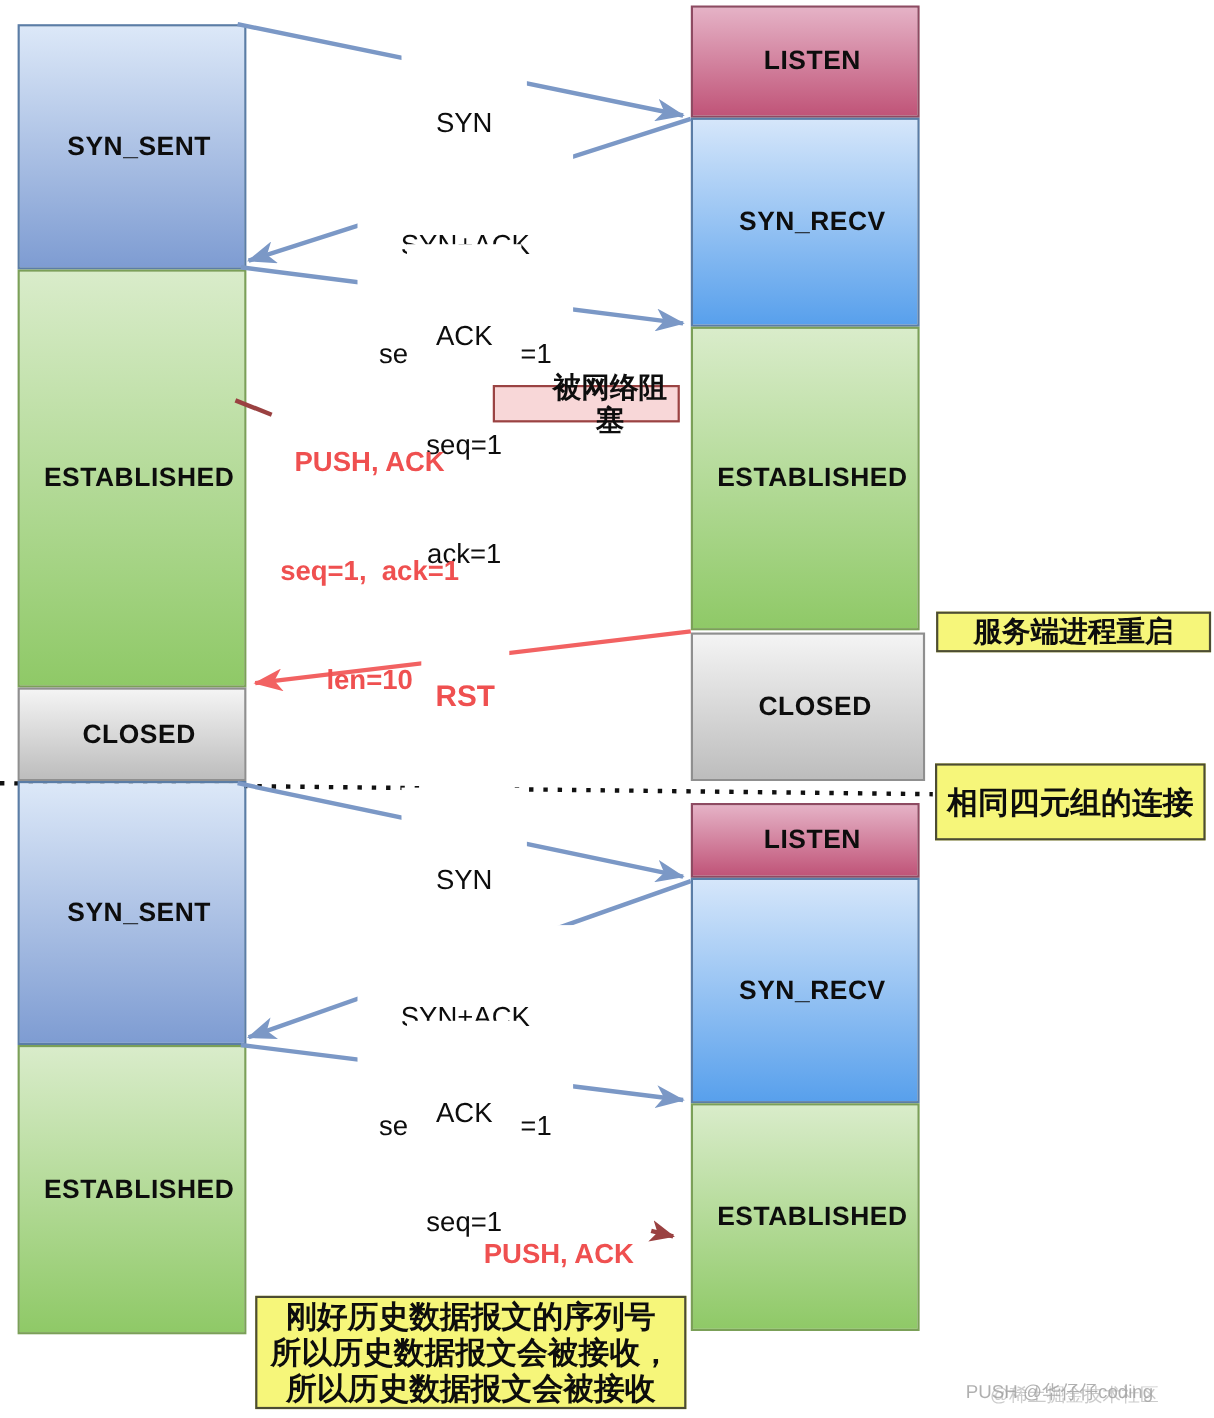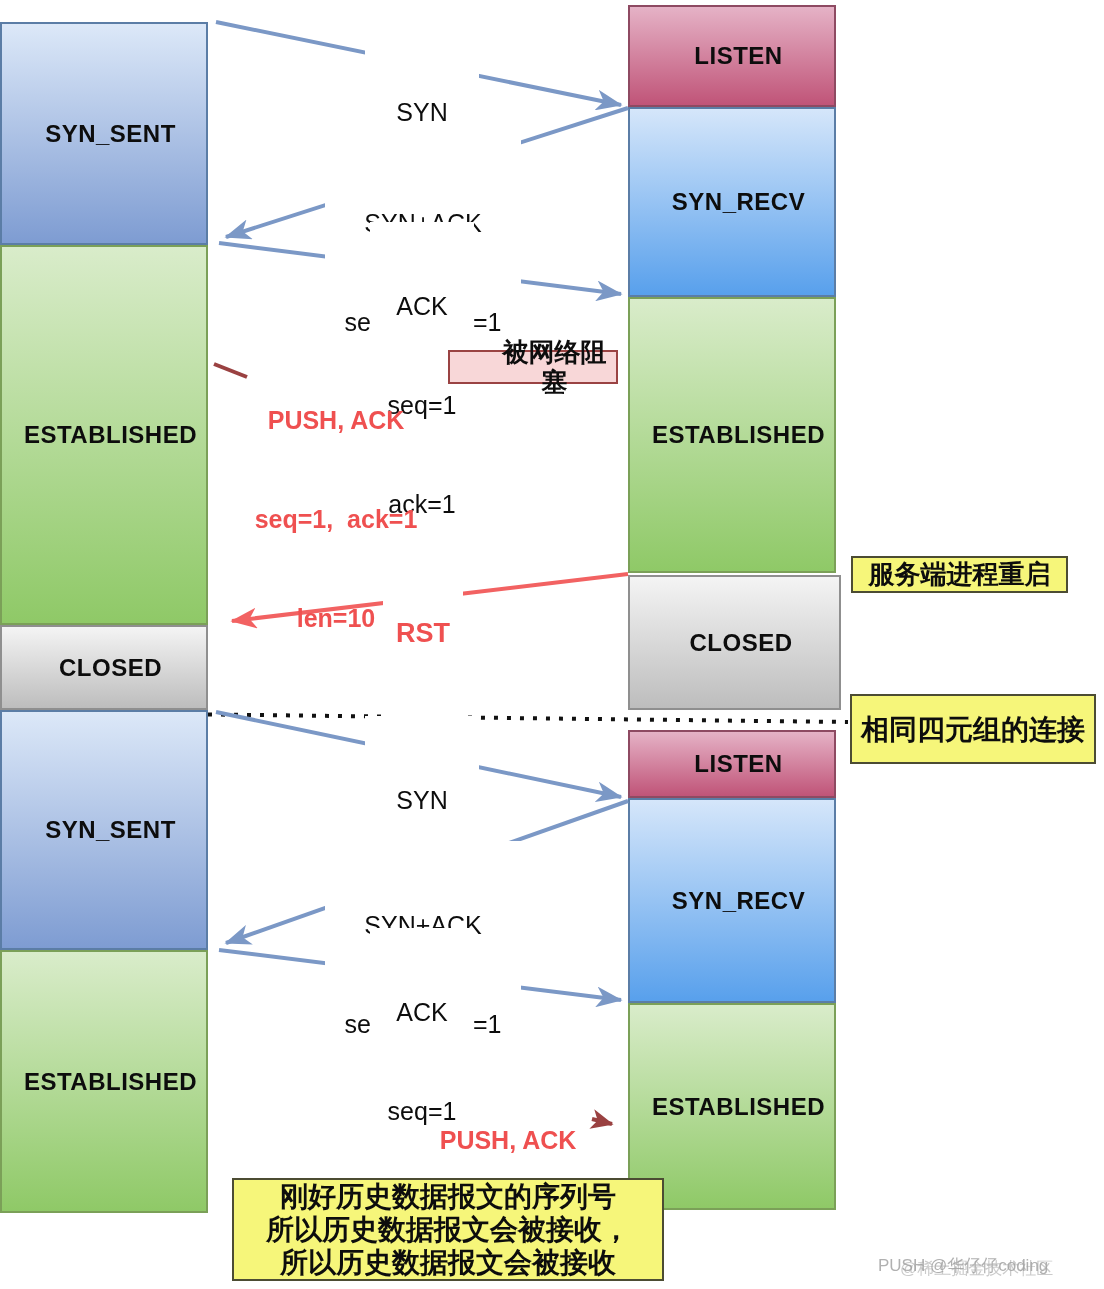--- a/index.html
+++ b/index.html
@@ -7,44 +7,44 @@
     position:relative;width:1104px;height:1289px;background:#ffffff;overflow:hidden;
     font-family:"Liberation Sans","DejaVu Sans",sans-serif;
   }
   svg.layer{position:absolute;left:0;top:0;width:1104px;height:1289px;pointer-events:none;}
   #bg-layer{z-index:1;}
   .state{
     position:absolute;display:flex;align-items:center;justify-content:center;
     font-weight:700;font-size:24px;color:#0d0d0d;letter-spacing:0.5px;
     z-index:2;box-sizing:border-box;padding-left:13px;
   }
-  .col-left{left:0;width:208px;}
+  .col-left{left:16px;width:208px;}
   .col-right{left:628px;width:208px;}
   .blue1{background:linear-gradient(#dce8f8,#7e9cd2);border:2px solid #5b7da6;}
   .blue2{background:linear-gradient(#d5e6fa,#58a0ec);border:2px solid #5b7da6;}
   .green{background:linear-gradient(#d9ecca,#8fc967);border:2px solid #7ba058;}
   .gray{background:linear-gradient(#f4f4f4,#bdbdbd);border:2px solid #8f8f8f;}
   .pink{background:linear-gradient(#e5b2c6,#c05478);border:2px solid #8e4a62;}
   #arrow-layer{z-index:3;}
   .msg{
     position:absolute;z-index:4;text-align:center;background:#ffffff;
     font-size:25px;line-height:33px;color:#0d0d0d;white-space:pre;padding:2px 0;
   }
   .msg.red{color:#ef5050;font-weight:700;}
   .msg.rst{font-size:27px;font-weight:700;color:#ef5050;padding-bottom:8px;}
   .ann{
     position:absolute;z-index:5;display:flex;flex-direction:column;
     align-items:center;justify-content:center;text-align:center;
     color:#0d0d0d;box-sizing:border-box;
   }
   .ann.yellow{background:#f6f67a;border:2px solid #4c4c33;font-weight:700;}
   .ann.pinkbox{background:#f8d7d8;border:2px solid #9a4343;font-weight:600;font-size:26px;line-height:30px;padding-left:43px;}
-  .ann-restart{left:851px;top:556px;width:217px;height:37px;font-size:26px;}
+  .ann-restart{left:851px;top:556px;width:250px;height:37px;font-size:26px;}
   .ann-sametuple{left:850px;top:694px;width:246px;height:70px;font-size:28px;line-height:33px;}
-  .ann-history{left:232px;top:1178px;width:432px;height:103px;font-size:28px;line-height:33px;}
+  .ann-history{left:232px;top:1178px;width:392px;height:103px;font-size:28px;line-height:33px;}
   .ann-blocked{left:448px;top:350px;width:170px;height:34px;}
   .watermark{position:absolute;z-index:6;left:878px;top:1248px;width:226px;height:40px;}
   .watermark span{position:absolute;font-size:17px;white-space:nowrap;}
   .wm1{left:0px;top:6px;color:rgba(150,150,150,0.75);}
   .wm2{left:22px;top:9px;color:rgba(160,160,160,0.55);}
 </style>
 </head>
 <body>
 
 <div class="canvas">

